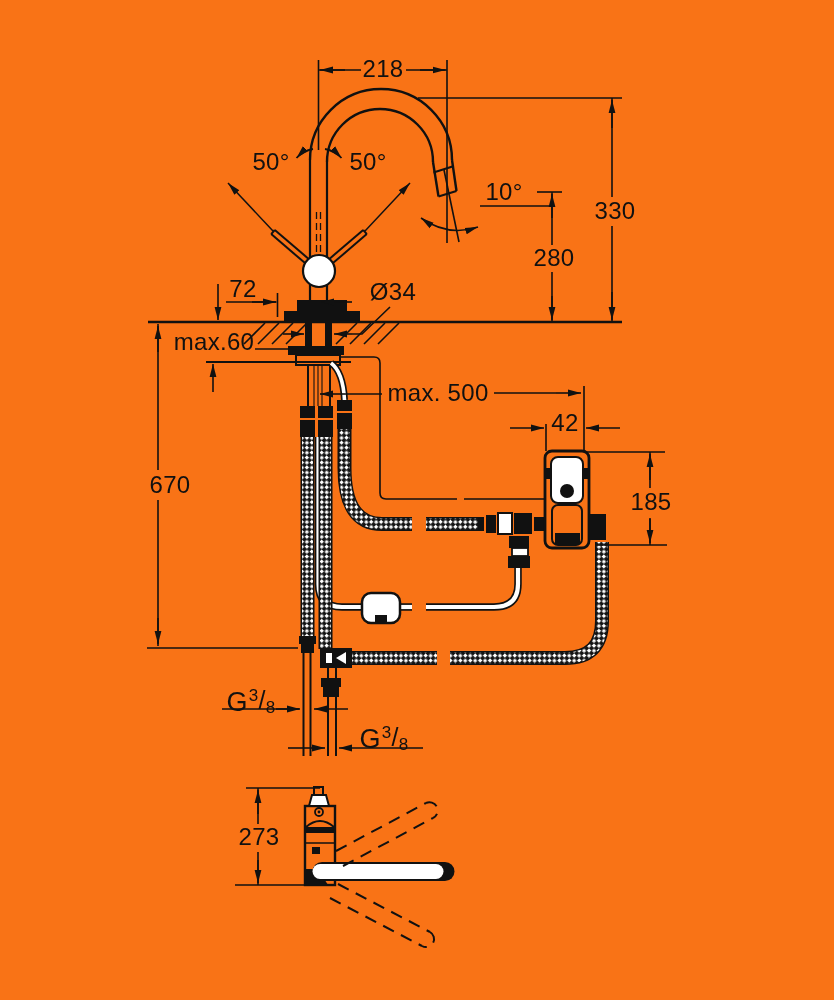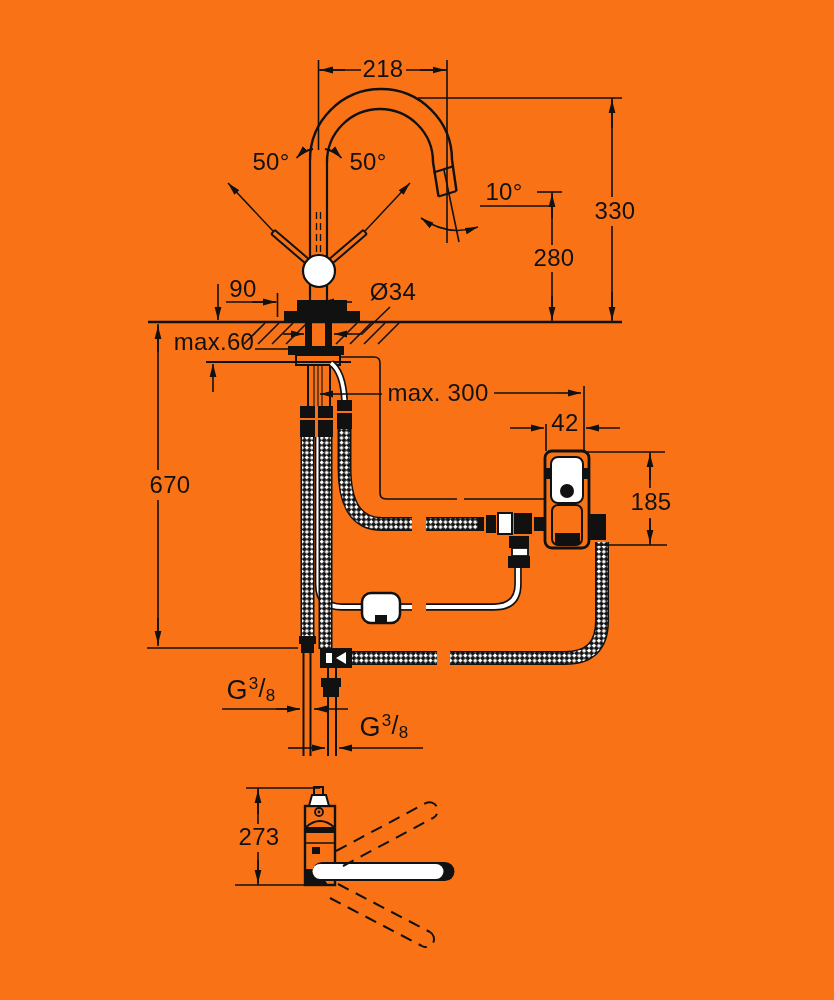--- a/index.html
+++ b/index.html
@@ -1,21 +1,21 @@
 <!DOCTYPE html>
 <html><head>
 <meta charset="utf-8">
 <style>
   html,body{margin:0;padding:0;background:#ffffff;}
   #stage{position:relative;width:834px;height:1000px;background:#f97316;overflow:hidden;
          font-family:"Liberation Sans",sans-serif;}
   #drawing{position:absolute;left:0;top:0;}
   .dim-label{position:absolute;transform:translate(-50%,-50%);font-size:24px;color:#111;
              white-space:nowrap;letter-spacing:.3px;line-height:1;}
-  .frac{font-size:27px;}
+  .frac{font-size:27px;margin-top:12px;}
   .frac .sup{font-size:17px;position:relative;top:-10px;margin-left:1px;}
   .frac .slash{font-size:25px;position:relative;top:-2px;}
   .frac .sub{font-size:17px;position:relative;top:2px;}
 </style>
 </head>
 <body>
 
 <div id="stage">
 
 <svg id="drawing" width="834" height="1000" viewBox="0 0 834 1000">
@@ -324,24 +324,24 @@
     </g>
   </g>
 </svg>
 
 <div class="dim-label" style="left:383px;top:69px">218</div>
 <div class="dim-label" style="left:271px;top:162px">50°</div>
 <div class="dim-label" style="left:368px;top:162px">50°</div>
 <div class="dim-label" style="left:504px;top:192px">10°</div>
 <div class="dim-label" style="left:615px;top:211px">330</div>
 <div class="dim-label" style="left:554px;top:258px">280</div>
-<div class="dim-label" style="left:243px;top:289px">90</div>
+<div class="dim-label" style="left:243px;top:289px">72</div>
 <div class="dim-label" style="left:393px;top:292px">Ø34</div>
 <div class="dim-label" style="left:214px;top:342px">max.60</div>
-<div class="dim-label" style="left:438px;top:393px">max. 300</div>
+<div class="dim-label" style="left:438px;top:393px">max. 500</div>
 <div class="dim-label" style="left:170px;top:485px">670</div>
 <div class="dim-label" style="left:565px;top:423px">42</div>
 <div class="dim-label" style="left:651px;top:502px">185</div>
 <div class="dim-label frac" style="left:251px;top:690px"><span>G</span><span class="sup">3</span><span class="slash">/</span><span class="sub">8</span></div>
 <div class="dim-label frac" style="left:384px;top:727px"><span>G</span><span class="sup">3</span><span class="slash">/</span><span class="sub">8</span></div>
 <div class="dim-label" style="left:259px;top:837px">273</div>
 
 </div>
 
 </body></html>

